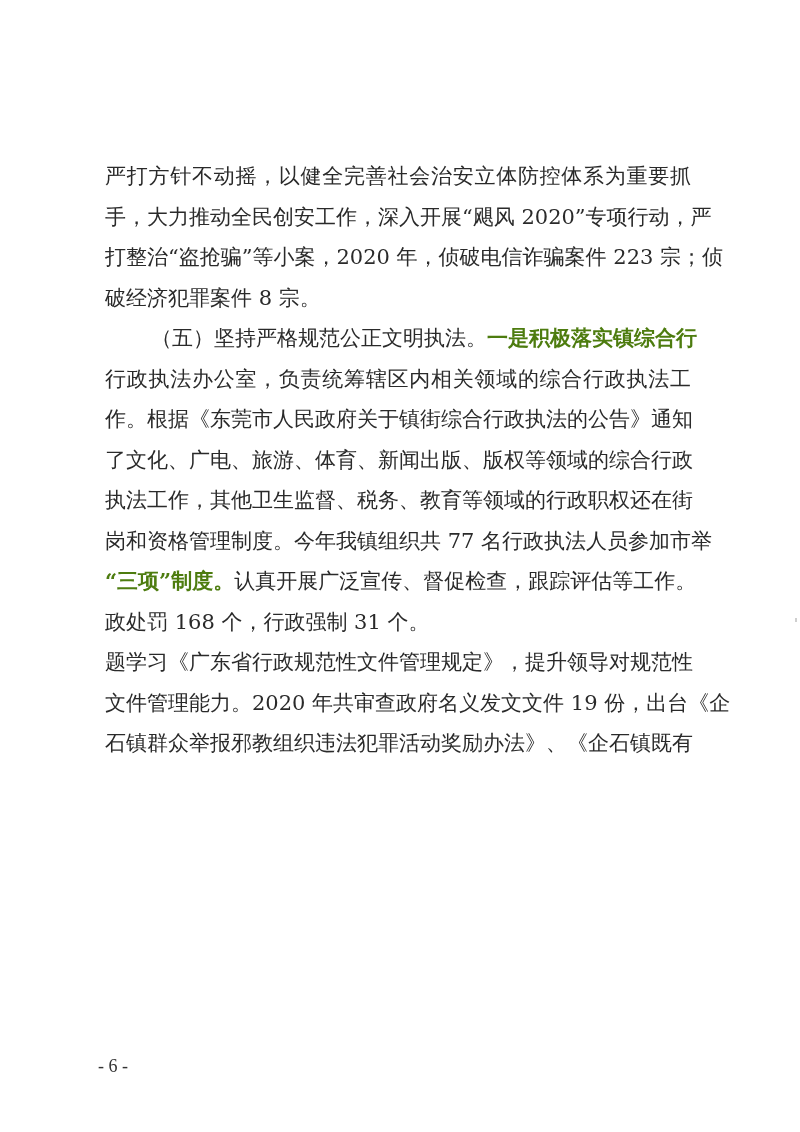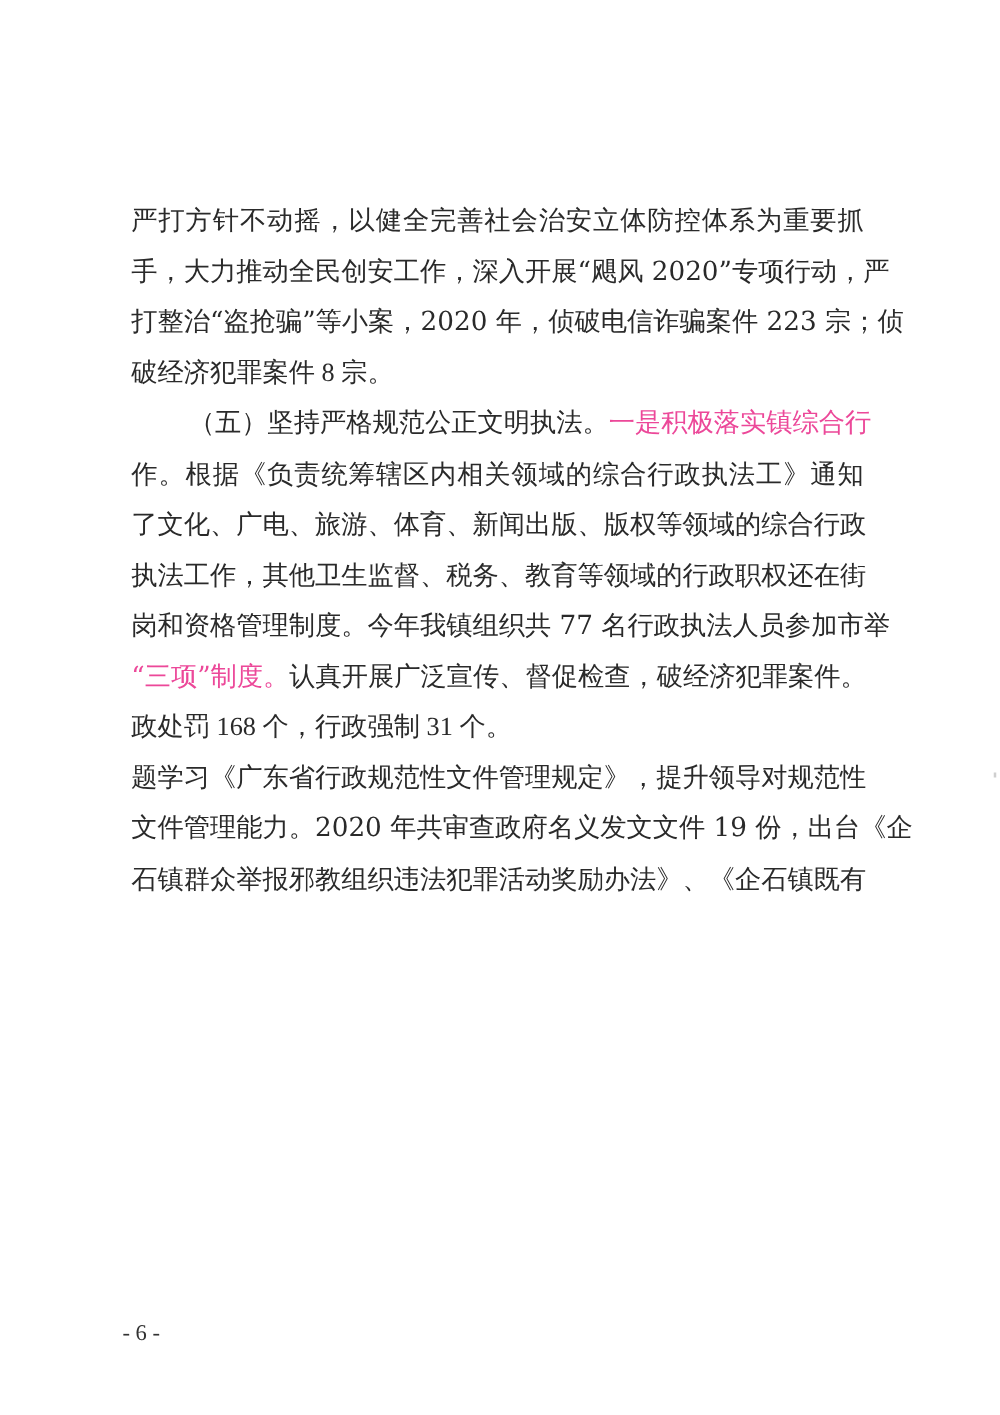--- a/index.html
+++ b/index.html
@@ -29,23 +29,23 @@
     .line {
       height: 40.5px;
       line-height: 40.5px;
       font-size: 21px;
       white-space: nowrap;
       display: flex;
       justify-content: space-between;
       align-items: center;
     }
     .line .seg { white-space: pre; }
-    .line.last { justify-content: flex-start; font-family: Liberation Serif, serif; }
+    .line.last { justify-content: flex-start; }
     .line.indent { padding-left: 46px; }
-    .bold { font-weight: normal; color: #ec4899; }
+    .bold { font-weight: bold; color: #4d7c0f; }
     .justify-wrap {
       display: block;
       width: 100%;
       text-align: justify;
       text-align-last: justify;
     }
     .justify-wrap.left { text-align-last: left; }
     .page-number {
       position: absolute;
       left: 98px;
@@ -83,33 +83,36 @@
       <div class="line last">
         <span class="justify-wrap left">破经济犯罪案件 8 宗。</span>
       </div>
     </div>
 
     <div class="paragraph">
       <div class="line indent">
         <span class="justify-wrap"><span class="seg">（五）坚持严格规范公正文明执法。</span><span class="seg bold">一是积极落实镇综合行</span></span>
       </div>
       <div class="line">
-        <span class="justify-wrap">作。根据《负责统筹辖区内相关领域的综合行政执法工》通知</span>
+        <span class="justify-wrap">行政执法办公室，负责统筹辖区内相关领域的综合行政执法工</span>
+      </div>
+      <div class="line">
+        <span class="justify-wrap">作。根据《东莞市人民政府关于镇街综合行政执法的公告》通知</span>
       </div>
       <div class="line">
         <span class="justify-wrap">了文化、广电、旅游、体育、新闻出版、版权等领域的综合行政</span>
       </div>
       <div class="line">
         <span class="justify-wrap">执法工作，其他卫生监督、税务、教育等领域的行政职权还在街</span>
       </div>
       <div class="line">
         <span class="justify-wrap">岗和资格管理制度。今年我镇组织共 77 名行政执法人员参加市举</span>
       </div>
       <div class="line">
-        <span class="justify-wrap"><span class="seg bold">“三项”制度。</span><span class="seg">认真开展广泛宣传、督促检查，破经济犯罪案件。</span></span>
+        <span class="justify-wrap"><span class="seg bold">“三项”制度。</span><span class="seg">认真开展广泛宣传、督促检查，跟踪评估等工作。</span></span>
       </div>
       <div class="line last">
         <span class="justify-wrap left">政处罚 168 个，行政强制 31 个。</span>
       </div>
     </div>
 
     <div class="paragraph">
       <div class="line">
         <span class="justify-wrap">题学习《广东省行政规范性文件管理规定》，提升领导对规范性</span>
       </div>

